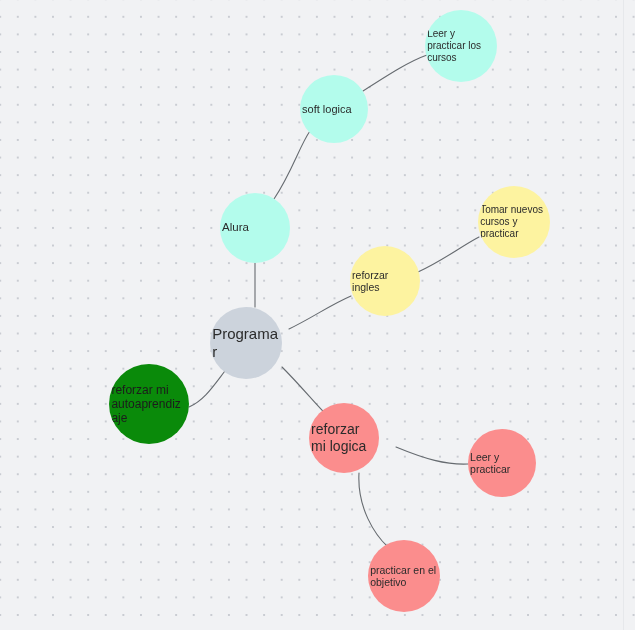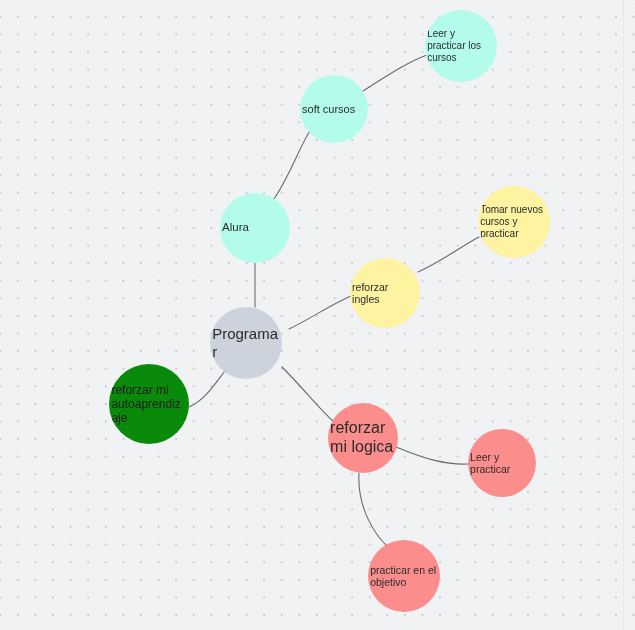--- a/index.html
+++ b/index.html
@@ -79,35 +79,35 @@
     </svg>
 
   <div id="node-layer">
       <div class="node" style="left: 210px; top: 307px; width: 72px; height: 72px; background: rgb(204, 211, 220); color: rgb(43, 43, 43); font-size: 15px;">
         <span class="node-label">Programar</span>
       </div>
       <div class="node" style="left: 220px; top: 193px; width: 70px; height: 70px; background: rgb(179, 252, 236); color: rgb(43, 43, 43); font-size: 11.5px;">
         <span class="node-label">Alura</span>
       </div>
       <div class="node" style="left: 300px; top: 75px; width: 68px; height: 68px; background: rgb(179, 252, 236); color: rgb(43, 43, 43); font-size: 11px;">
-        <span class="node-label">soft cursos</span>
+        <span class="node-label">soft logica</span>
       </div>
       <div class="node" style="left: 425px; top: 10px; width: 72px; height: 72px; background: rgb(179, 252, 236); color: rgb(43, 43, 43); font-size: 10px;">
         <span class="node-label">Leer y practicar los cursos</span>
       </div>
-      <div class="node" style="left: 350px; top: 258px; width: 70px; height: 70px; background: rgb(253, 243, 160); color: rgb(43, 43, 43); font-size: 10.5px;">
+      <div class="node" style="left: 350px; top: 246px; width: 70px; height: 70px; background: rgb(253, 243, 160); color: rgb(43, 43, 43); font-size: 10.5px;">
         <span class="node-label">reforzar ingles</span>
       </div>
       <div class="node" style="left: 478px; top: 186px; width: 72px; height: 72px; background: rgb(253, 243, 160); color: rgb(43, 43, 43); font-size: 10px;">
         <span class="node-label">Tomar nuevos cursos y practicar</span>
       </div>
       <div class="node" style="left: 109px; top: 364px; width: 80px; height: 80px; background: rgb(10, 138, 10); color: rgb(28, 28, 28); font-size: 12px;">
         <span class="node-label">reforzar mi autoaprendizaje</span>
       </div>
-      <div class="node" style="left: 328px; top: 403px; width: 70px; height: 70px; background: rgb(251, 141, 141); color: rgb(43, 43, 43); font-size: 16px;">
+      <div class="node" style="left: 309px; top: 403px; width: 70px; height: 70px; background: rgb(251, 141, 141); color: rgb(43, 43, 43); font-size: 14px;">
         <span class="node-label">reforzar mi logica</span>
       </div>
       <div class="node" style="left: 468px; top: 429px; width: 68px; height: 68px; background: rgb(251, 141, 141); color: rgb(43, 43, 43); font-size: 10.5px;">
         <span class="node-label">Leer y practicar</span>
       </div>
       <div class="node" style="left: 368px; top: 540px; width: 72px; height: 72px; background: rgb(251, 141, 141); color: rgb(43, 43, 43); font-size: 10.5px;">
         <span class="node-label">practicar en el objetivo</span>
       </div>
     </div>
 

